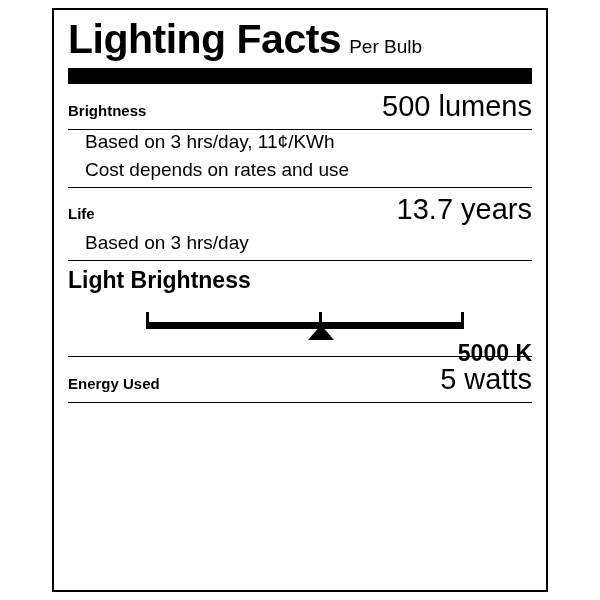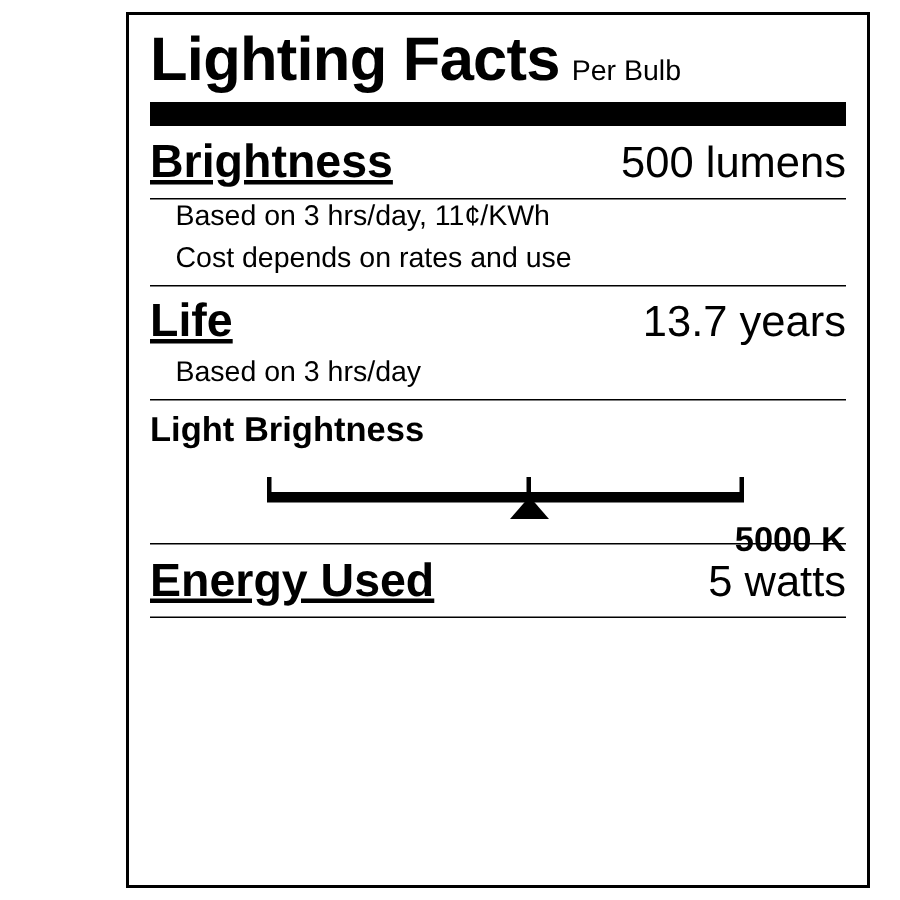--- a/index.html
+++ b/index.html
@@ -16,21 +16,20 @@
   }
   .label-wrap {
     position: absolute;
     left: 52px;
     top: 8px;
     width: 496px;
     height: 584px;
     border: 2px solid #000000;
     box-sizing: border-box;
     background: #ffffff;
-    margin-left: 32px;
   }
   .inner {
     position: absolute;
     left: 14px;
     top: 8px;
     right: 14px;
   }
   .title-row {
     display: flex;
     align-items: baseline;
@@ -58,23 +57,22 @@
   .row {
     display: flex;
     justify-content: space-between;
     align-items: baseline;
     padding: 6px 0 6px 0;
   }
   .row.tight {
     padding: 5px 0 5px 0;
   }
   .big {
-    font-size: 31px;
-    font-weight: bold;
-    text-decoration: underline;
+    font-size: 15px;
+    font-weight: bold;
   }
   .big-right {
     font-size: 29px;
     font-weight: normal;
     white-space: nowrap;
   }
   .sub-line {
     font-size: 19px;
     font-weight: normal;
     padding-left: 17px;

